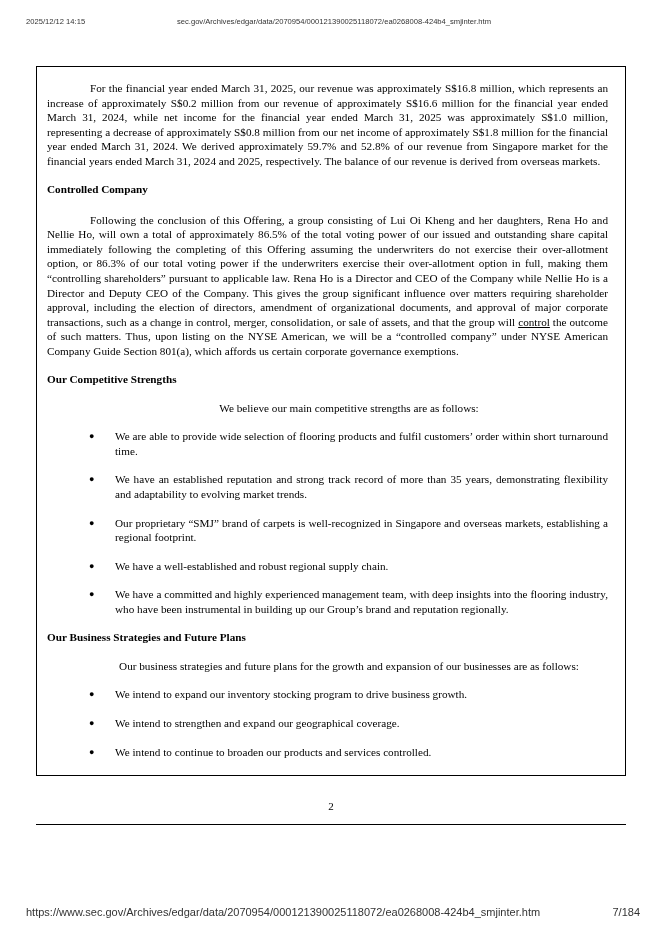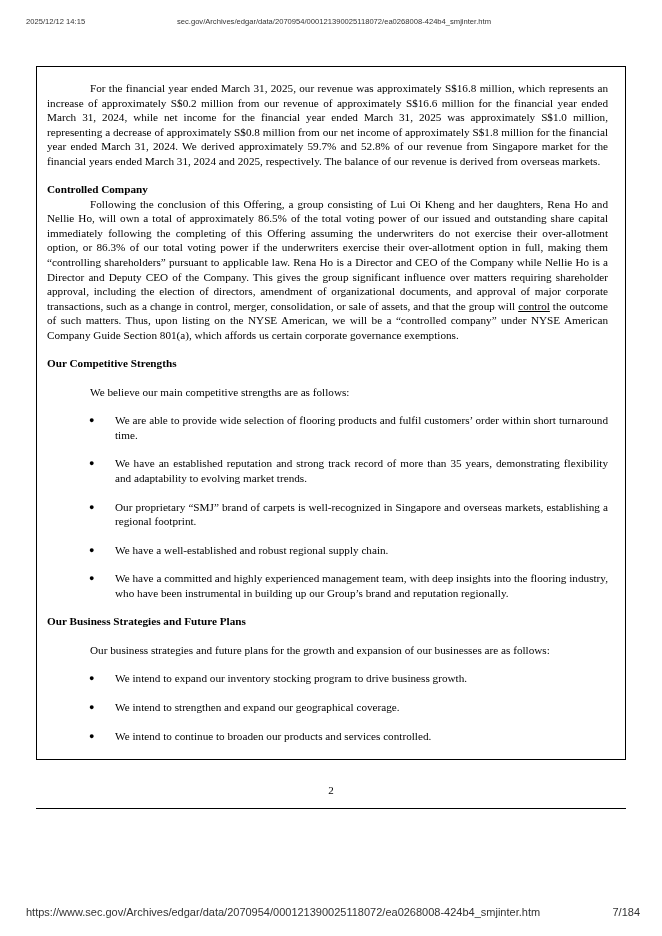--- a/index.html
+++ b/index.html
@@ -96,25 +96,25 @@
     line-height: 14.55px;
     font-weight: bold;
     text-align: left;
   }
 
   p.sub-intro {
     margin: 14px 0 0 0;
     font-size: 11.2px;
     line-height: 14.55px;
     text-indent: 43px;
-    text-align: left;
+    text-align: center;
   }
 
   p.para.spaced {
-    margin-top: 0;
+    margin-top: 16px;
   }
 
   ul.bullets {
     list-style: none;
     margin: 0;
     padding: 0;
   }
   ul.bullets li {
     position: relative;
     margin: 14px 0 0 0;

